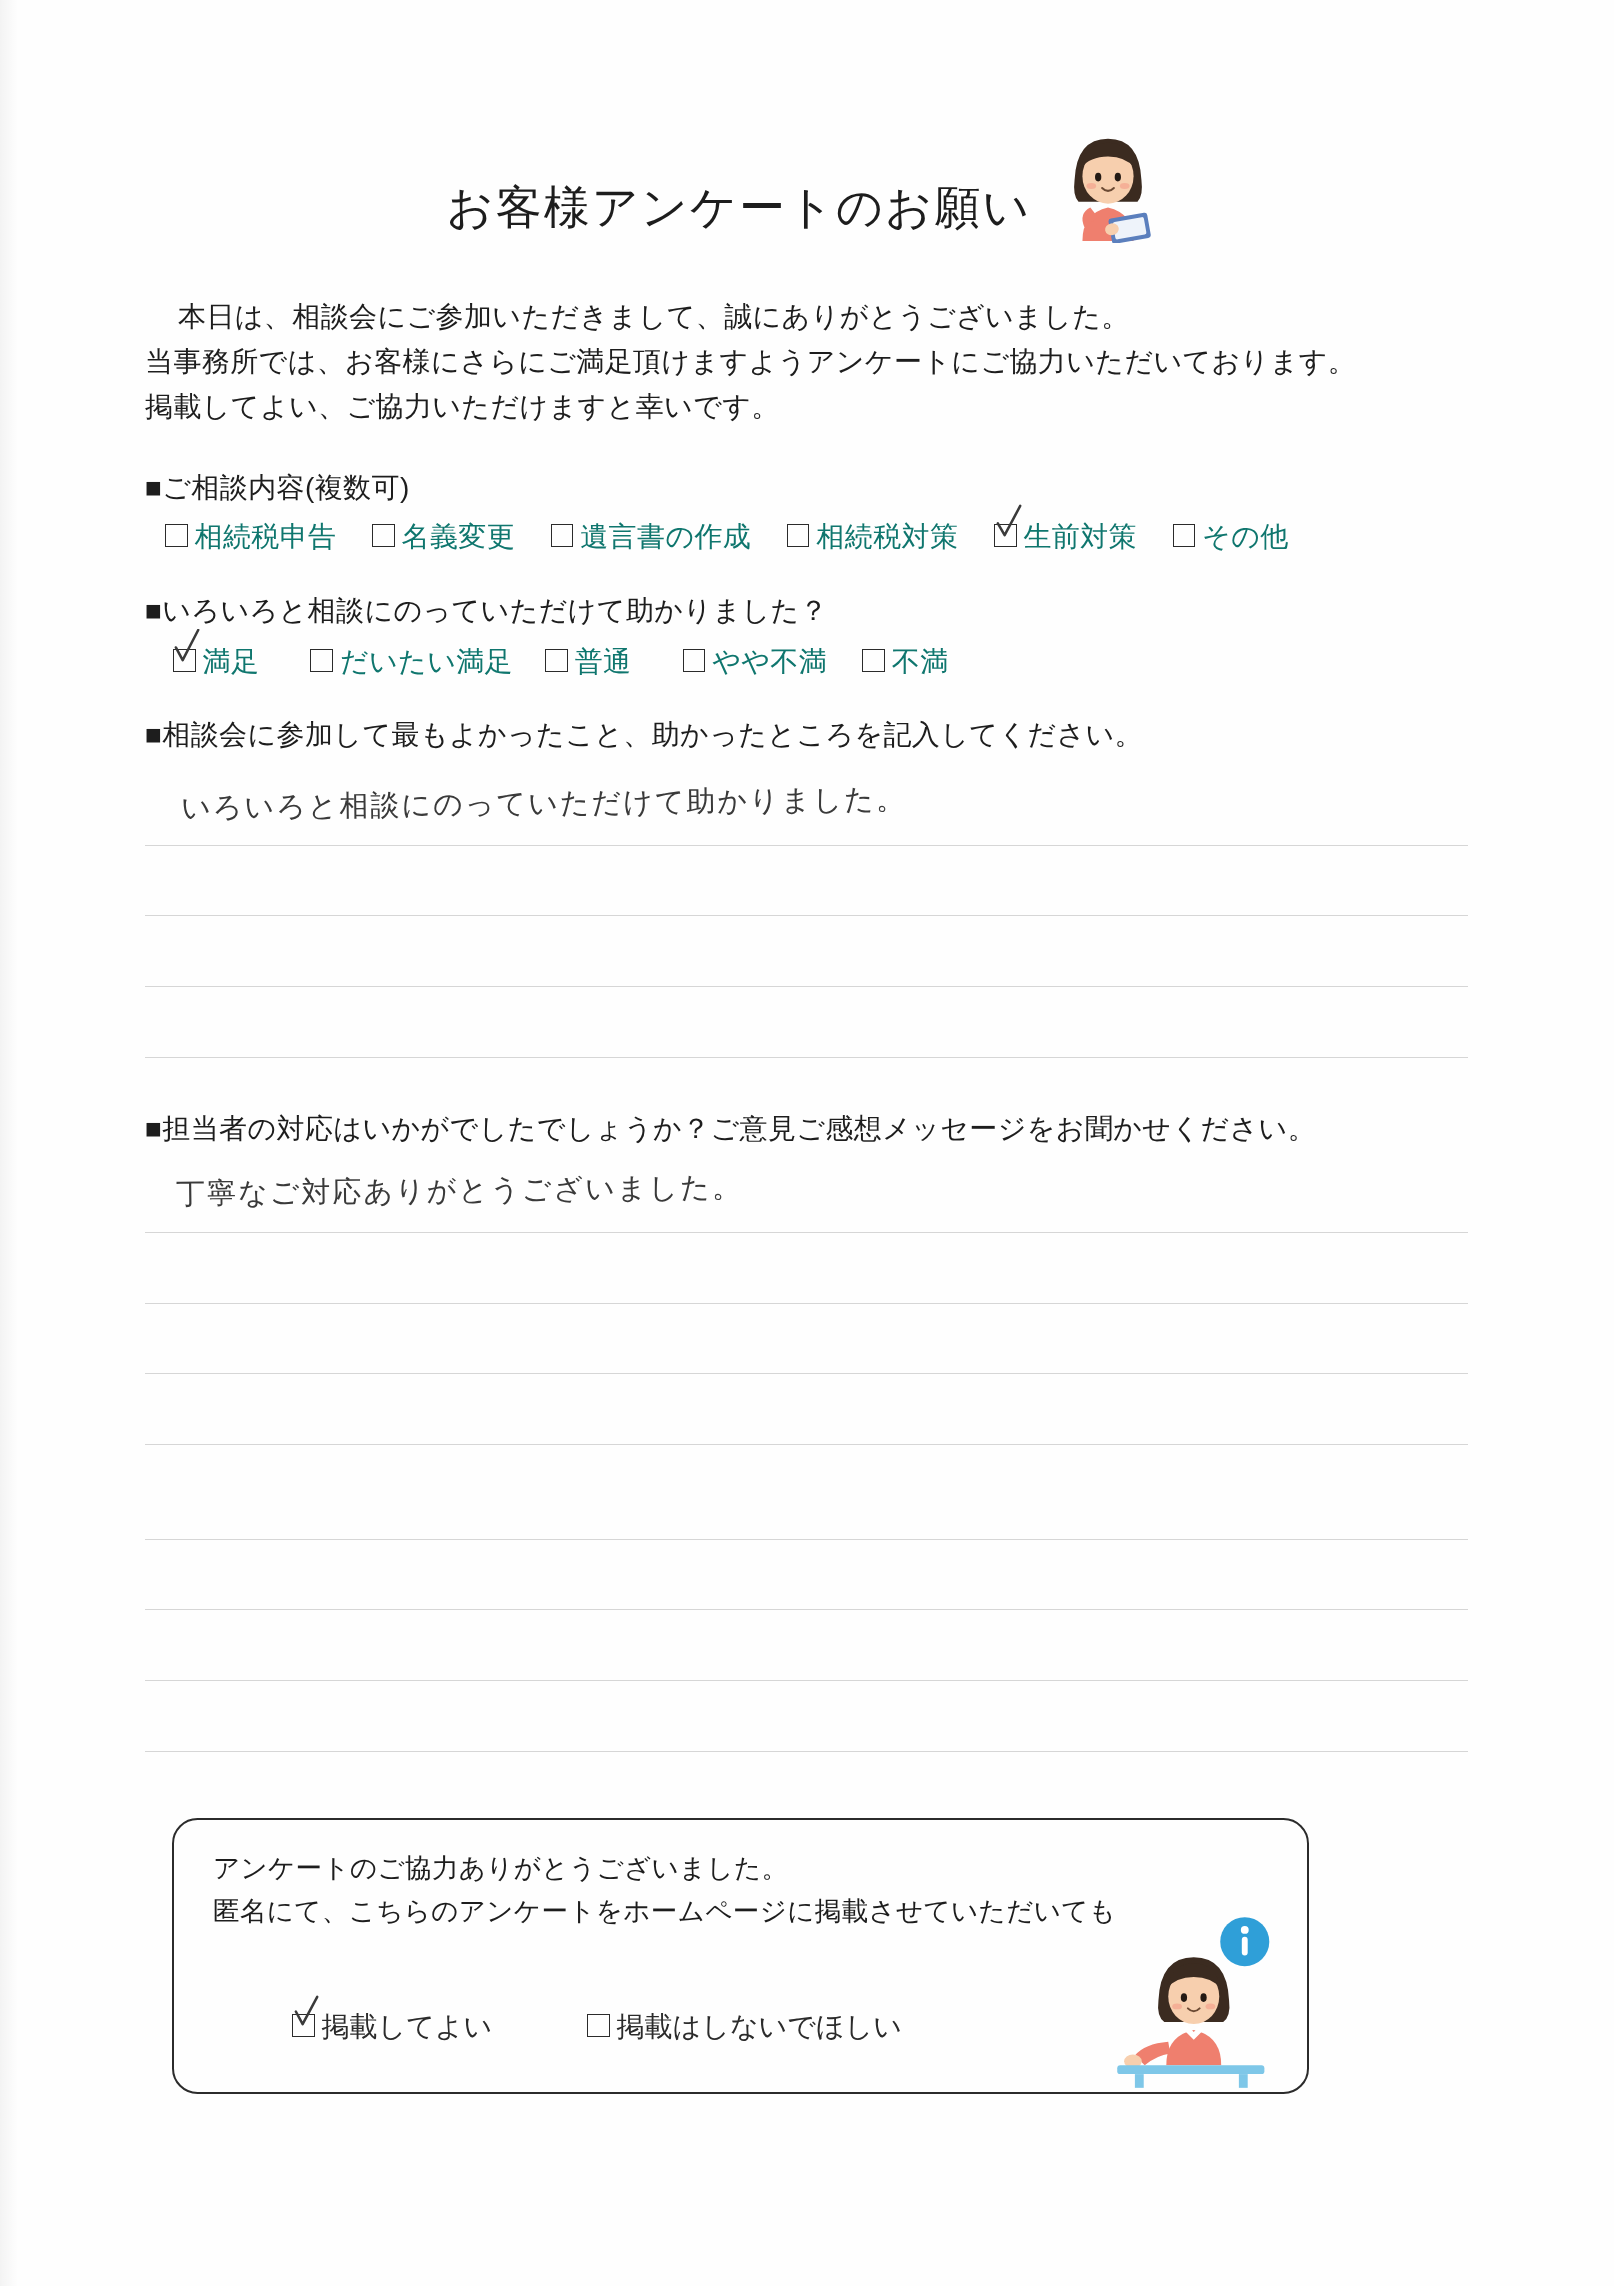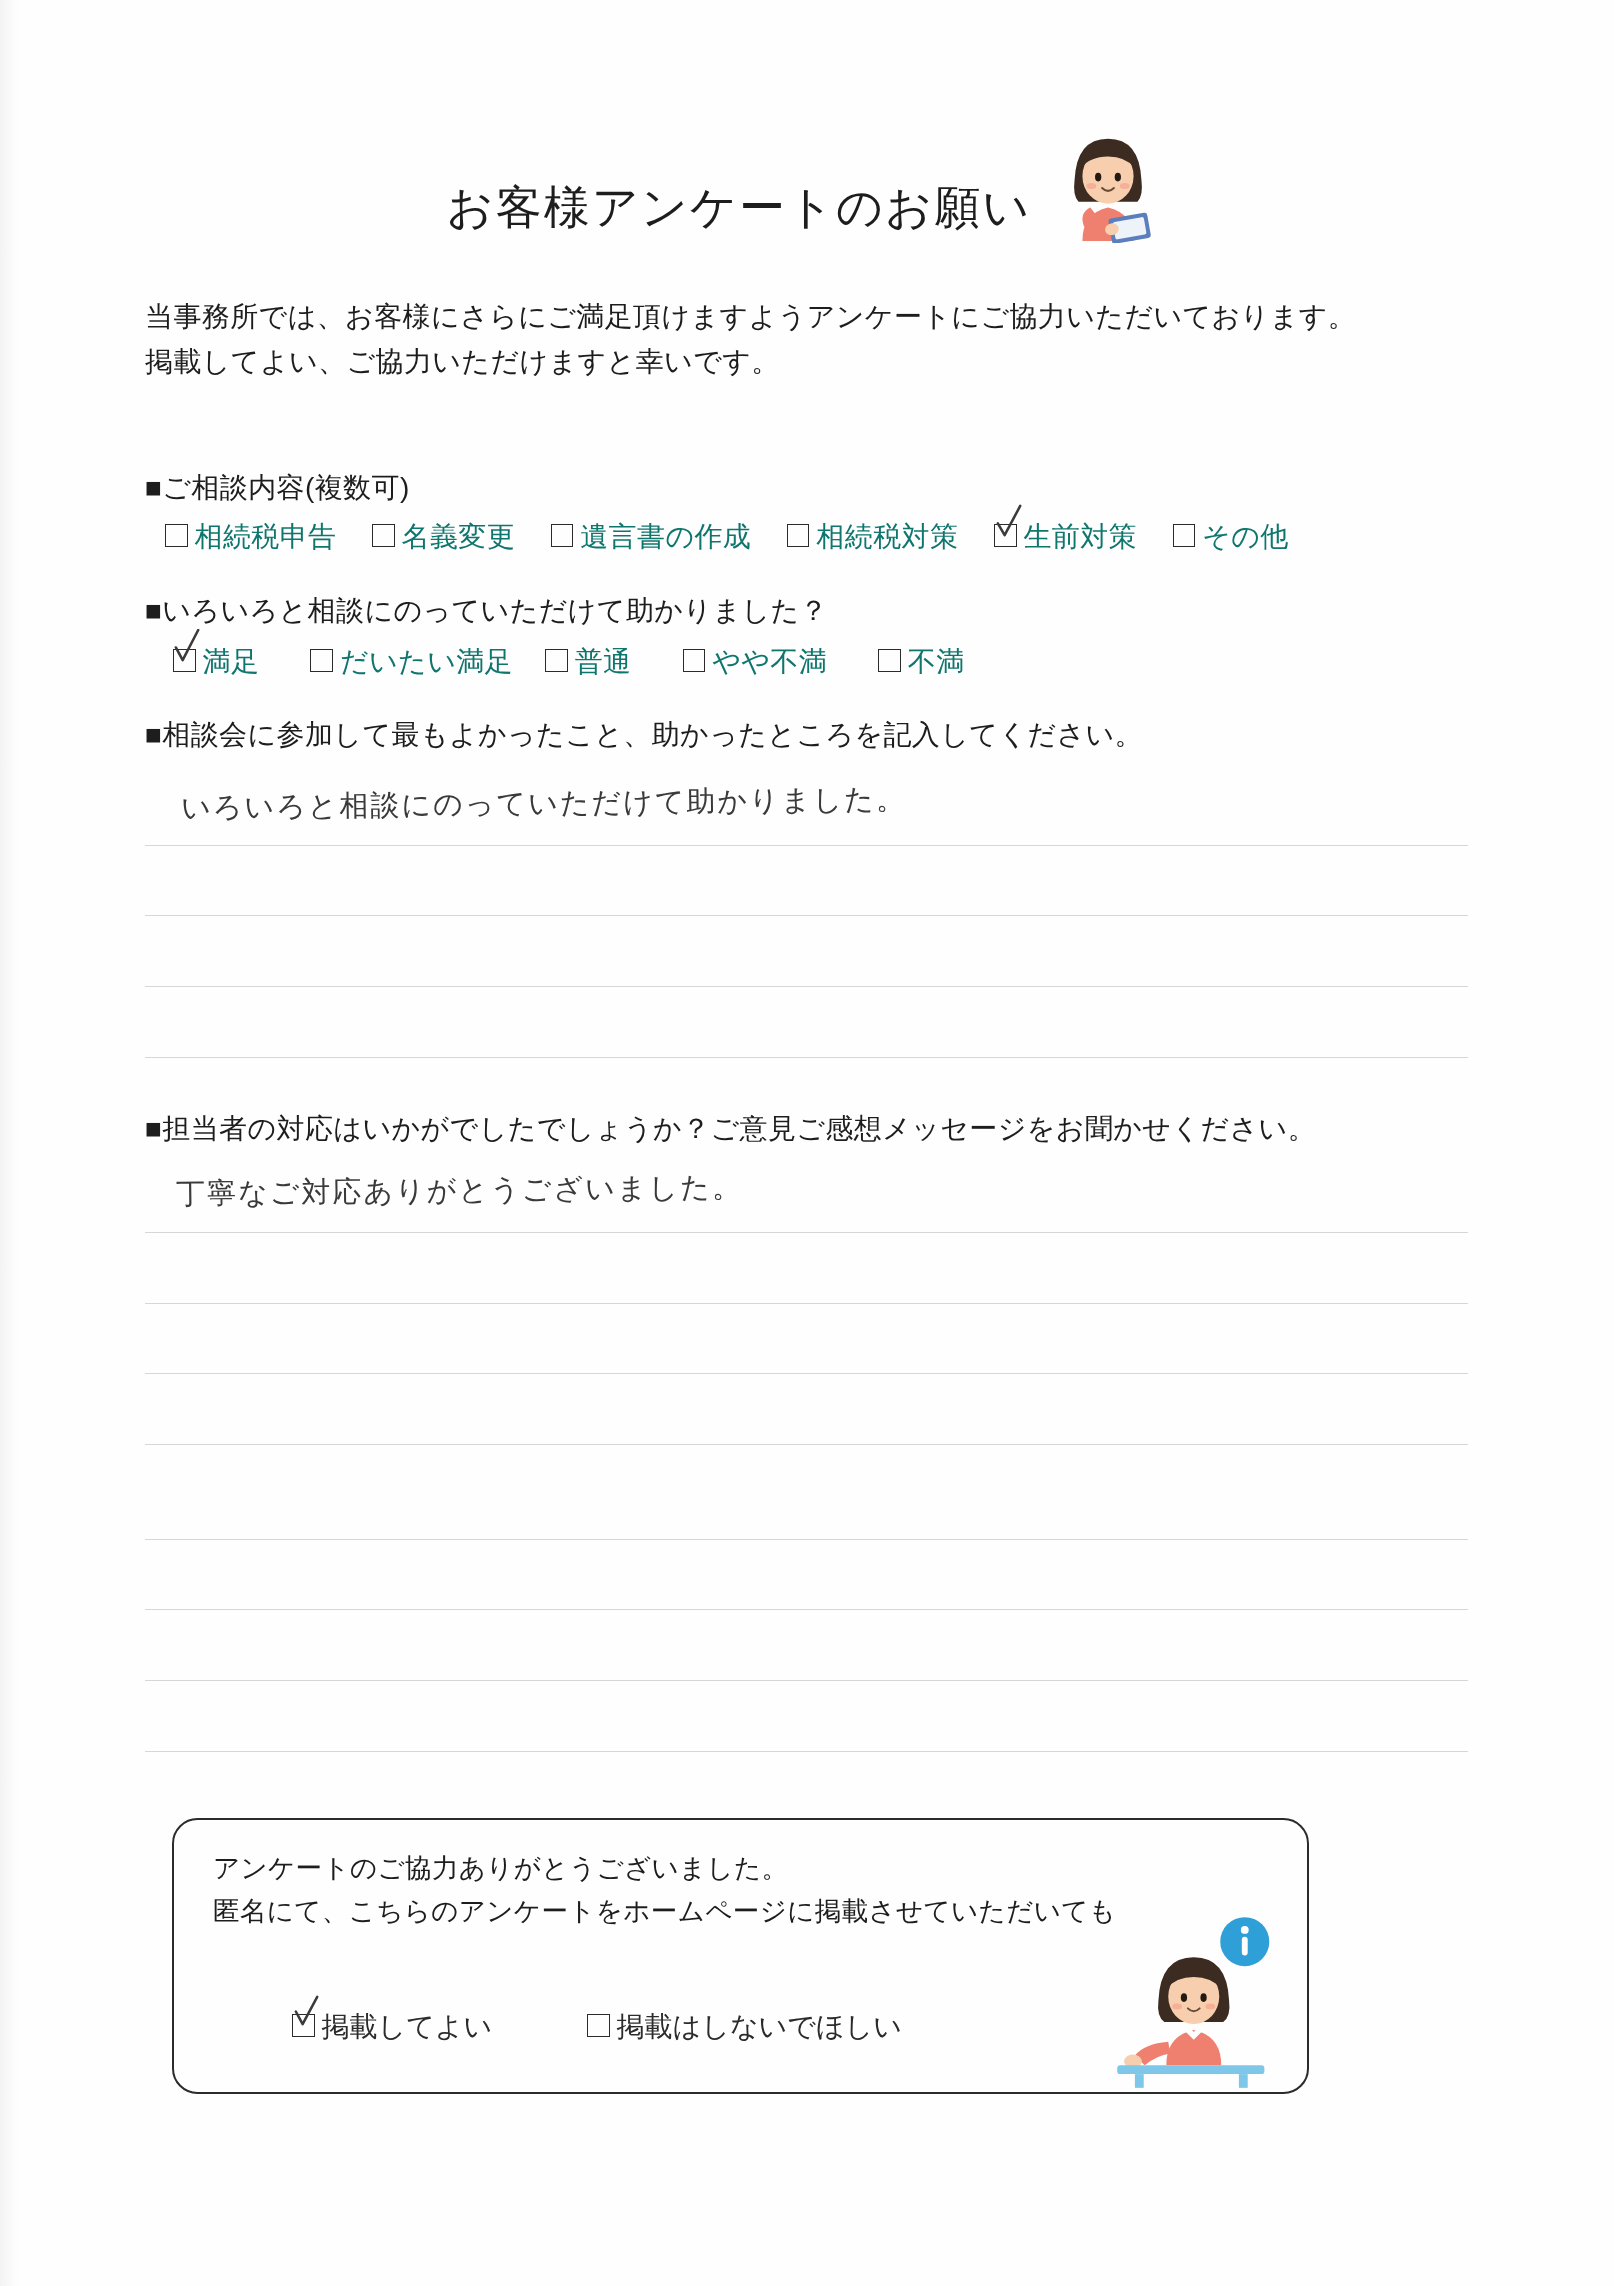--- a/index.html
+++ b/index.html
@@ -192,20 +192,21 @@
 
         <rect x="62" y="92" width="40" height="26" rx="3" fill="#5b7fbd" transform="rotate(-10 82 105)"></rect>
         <rect x="66" y="96" width="32" height="18" rx="2" fill="#eef3fa" transform="rotate(-10 82 105)"></rect>
 
         <ellipse cx="64" cy="106" rx="7" ry="6" fill="#f7cfae" transform="rotate(-10 64 106)"></ellipse>
       </svg>
     </span>
   </div>
 
   <div class="intro">
+    <div class="indent">本日は、相談会にご参加いただきまして、誠にありがとうございました。</div>
     <div>当事務所では、お客様にさらにご満足頂けますようアンケートにご協力いただいております。</div>
     <div>掲載してよい、ご協力いただけますと幸いです。</div>
   </div>
 
   <div class="sec-head" style="top:469px; left:145px;">■ご相談内容(複数可)</div>
 
   <div class="opt-row" style="top:518px; left:165px;">
     <span class="opt">
       <span class="box"></span><span>相続税申告</span>
     </span>
@@ -239,21 +240,21 @@
           <path d="M7 19 L14 32 L30 1" stroke="#3a3a3a" stroke-width="2.6" fill="none" stroke-linecap="round" stroke-linejoin="round"></path>
         </svg>
       </span><span>満足</span>
     </span>
     <span class="opt" style="margin-right:24px;">
       <span class="box"></span><span>だいたい満足</span>
     </span>
     <span class="opt" style="margin-right:43px;">
       <span class="box"></span><span>普通</span>
     </span>
-    <span class="opt" style="margin-right:43px;">
+    <span class="opt" style="margin-right:27px;">
       <span class="box"></span><span>やや不満</span>
     </span>
     <span class="opt">
       <span class="box"></span><span>不満</span>
     </span>
   </div>
 
   <div class="sec-head" style="top:716px; left:145px;">■相談会に参加して最もよかったこと、助かったところを記入してください。</div>
 
   <div>

